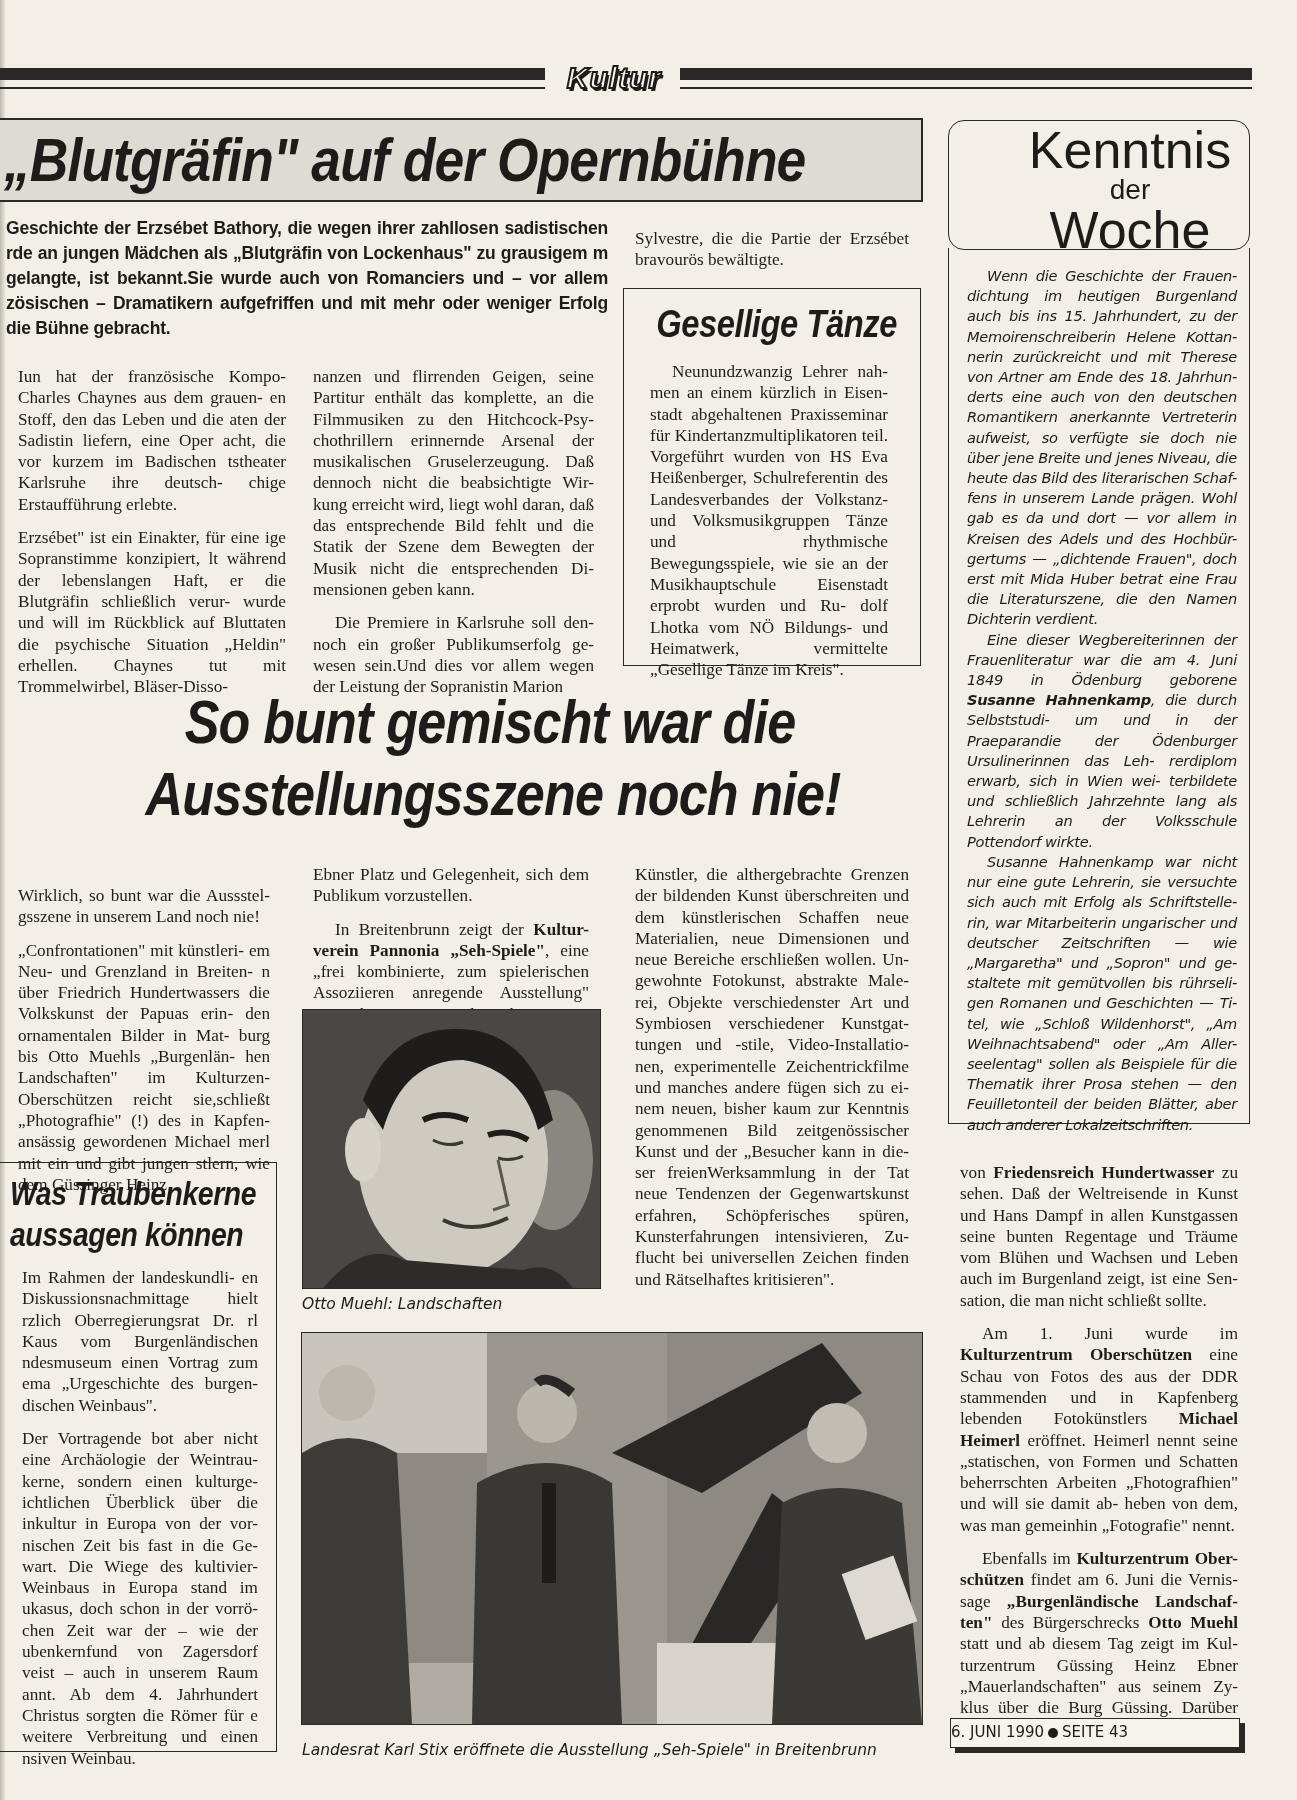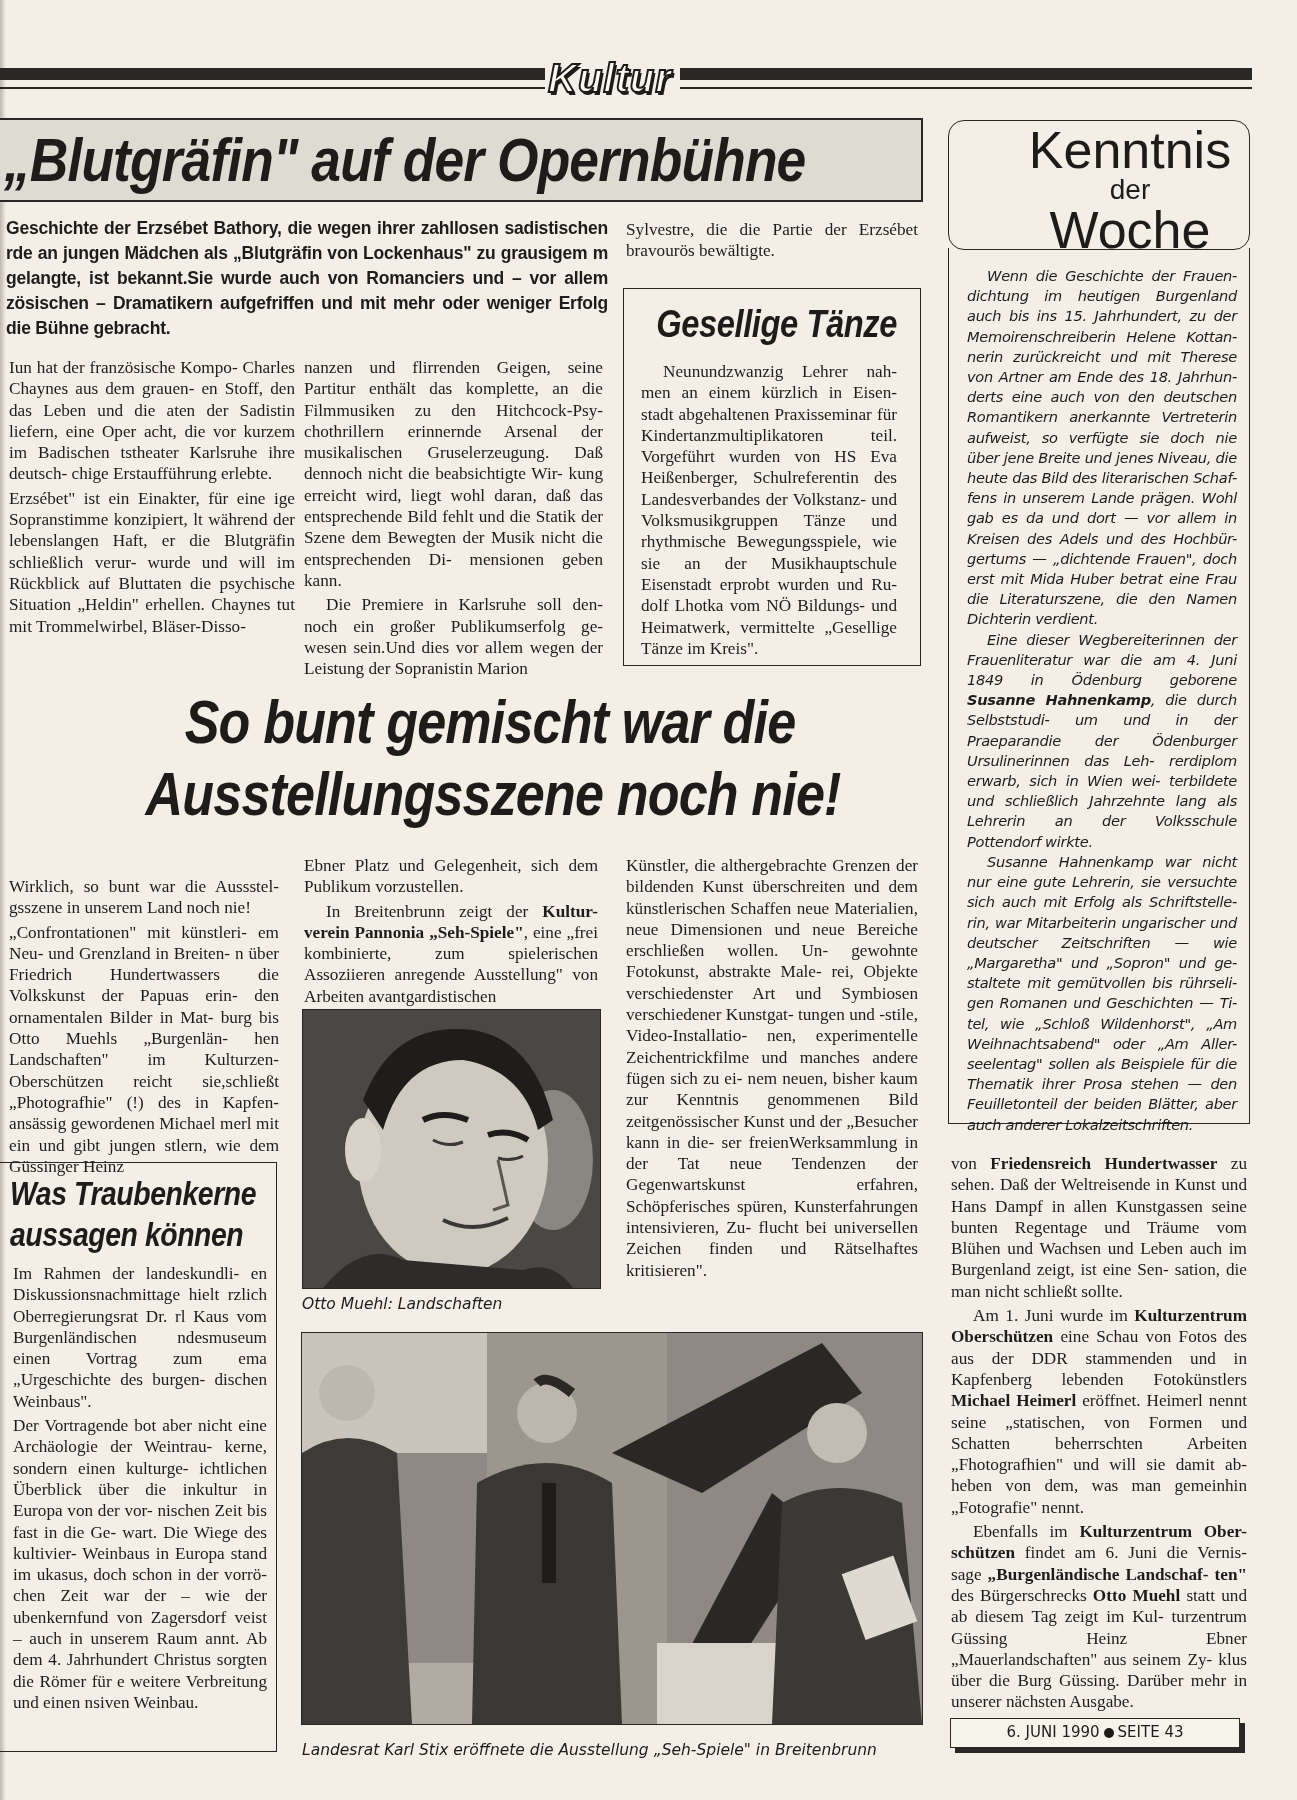--- a/index.html
+++ b/index.html
@@ -13,21 +13,21 @@
   .edge-shadow { left: 0; top: 0; width: 6px; height: 1800px; background: linear-gradient(to right, #bdb8ae, rgba(243,239,230,0)); }
 
   
   .rule-thick-l { left: 0; top: 68px; width: 545px; height: 12px; background: #2a2826; }
   .rule-thin-l  { left: 0; top: 87px; width: 545px; height: 2px; background: #2a2826; }
   .rule-thick-r { left: 680px; top: 68px; width: 572px; height: 12px; background: #2a2826; }
   .rule-thin-r  { left: 680px; top: 87px; width: 572px; height: 2px; background: #2a2826; }
   .kultur-logo {
     left: 548px; top: 56px; width: 132px; height: 44px;
     font-family: "Liberation Sans", sans-serif; font-weight: bold; font-style: italic;
-    font-size: 40px; line-height: 44px; letter-spacing: 1px;
+    font-size: 30px; line-height: 44px; text-align: center; letter-spacing: 1px;
     color: #fbf8f0; -webkit-text-stroke: 2px #1e1c1a;
     text-shadow: 2px 3px 0 #1e1c1a;
   }
 
   
   .headline-box {
     left: 0; top: 118px; width: 923px; height: 84px;
     background: #dedbd3; border: 2px solid #2a2826; border-left: none;
     box-sizing: border-box; overflow: hidden;
   }
@@ -37,21 +37,21 @@
     transform: scaleX(0.86); transform-origin: left center; letter-spacing: -1px;
   }
 
   .lede {
     left: 6px; top: 216px; width: 602px;
     font-family: "Liberation Sans", sans-serif; font-weight: bold;
     font-size: 17.5px; line-height: 25px; text-align: justify; letter-spacing: -0.2px;
   }
 
   .body-text { font-size: 17.2px; line-height: 21.3px; text-align: justify; hyphens: manual; }
-  .body-text p { margin: 3px; text-indent: 22px; }
+  .body-text p { margin: 12px; text-indent: 22px; }
   .body-text p.noindent { text-indent: 0; }
   .body-text b { font-weight: bold; }
 
   .col1-top { left: 6px; top: 354px; width: 292px; }
   .col2-top { left: 301px; top: 354px; width: 305px; }
   .col3-top { left: 623px; top: 216px; width: 298px; }
 
   .box-taenze {
     left: 623px; top: 288px; width: 298px; height: 378px;
     border: 1.5px solid #2a2826; box-sizing: border-box; padding: 12px 20px 0 14px;
@@ -120,21 +120,21 @@
     font-family: "Liberation Sans", sans-serif; font-weight: bold; font-style: italic;
     font-size: 33px; line-height: 41px; white-space: nowrap;
     transform: scaleX(0.86); transform-origin: left center; letter-spacing: -0.5px;
   }
   .box-trauben .body-text { margin-top: 8px; }
 
   .footer-box {
     left: 950px; top: 1718px; width: 290px; height: 30px;
     border: 1.5px solid #2a2826; box-sizing: border-box; background: #f6f3ea;
     box-shadow: 5px 5px 0 #2a2826;
-    font-family: "DejaVu Sans", sans-serif; font-size: 15px; line-height: 27px; text-align: center;
+    font-family: "DejaVu Sans", sans-serif; font-size: 15px; line-height: 27px; 
   }
   .dot { display: inline-block; width: 10px; height: 10px; border-radius: 50%; background: #1e1c1a; margin: 0 4px; vertical-align: middle; }
 </style>
 </head>
 <body>
 
 <div class="abs edge-shadow"></div>
 
 <div class="abs rule-thick-l"></div>
 <div class="abs rule-thin-l"></div>

